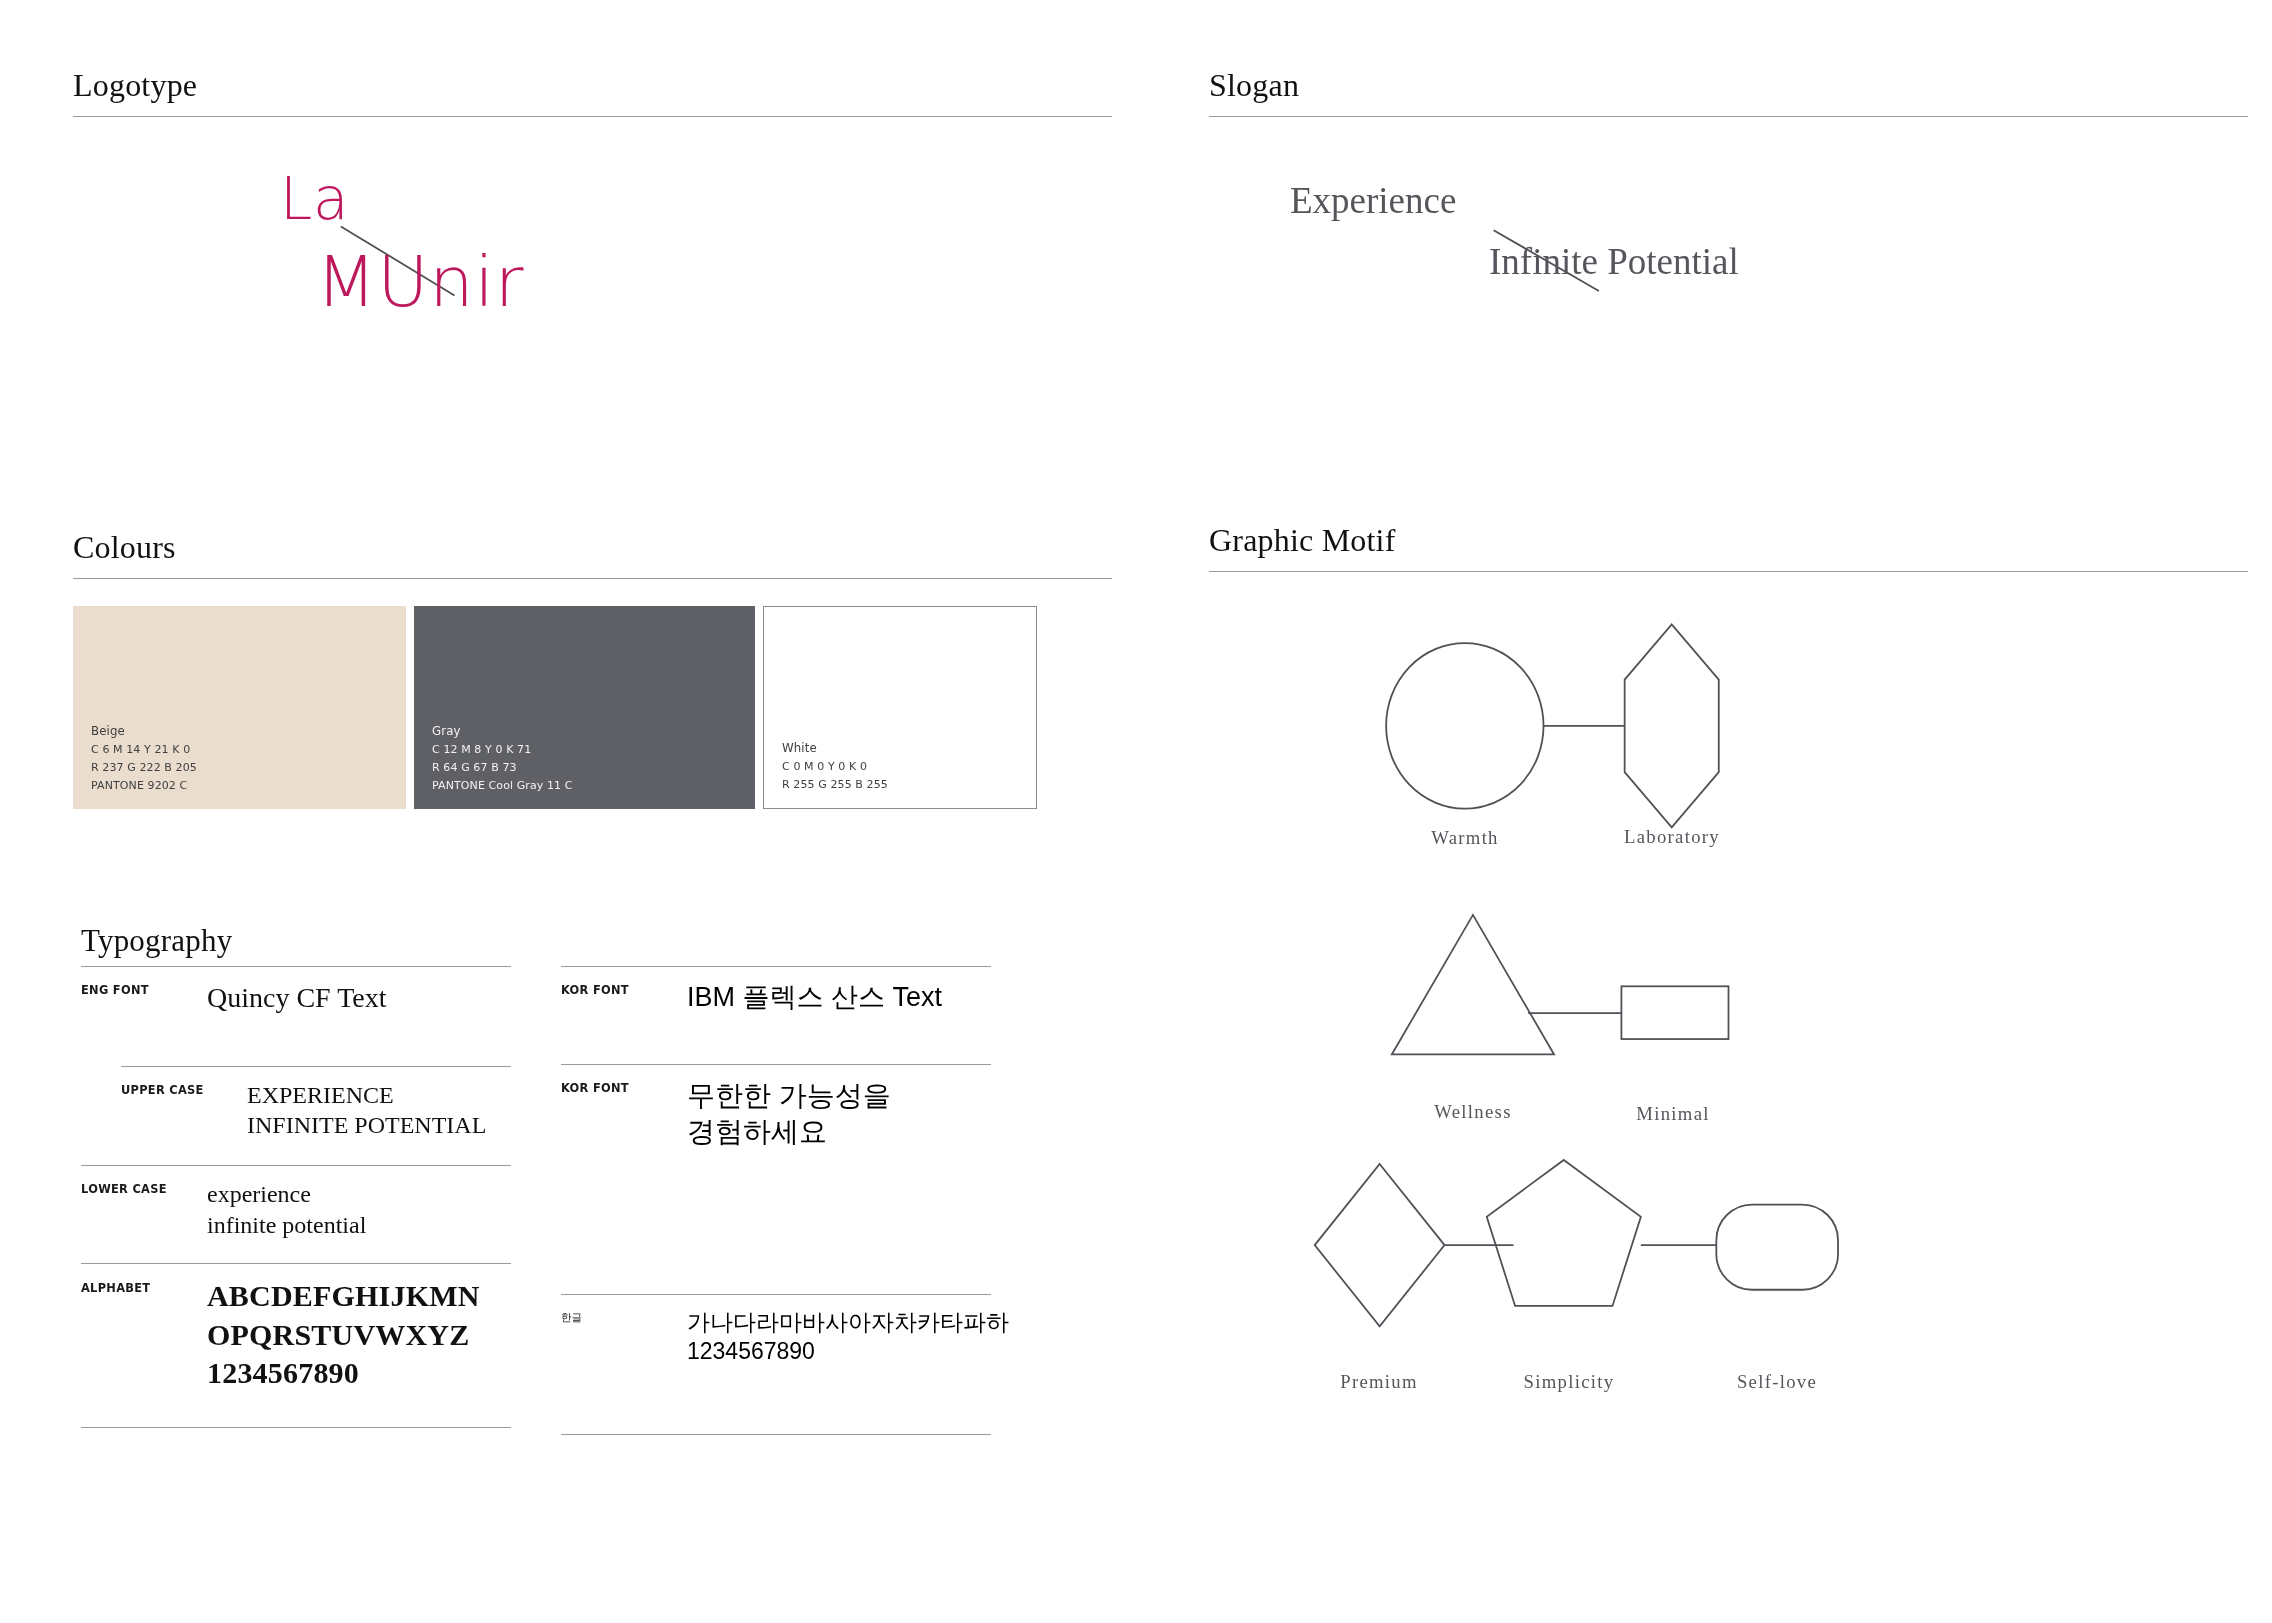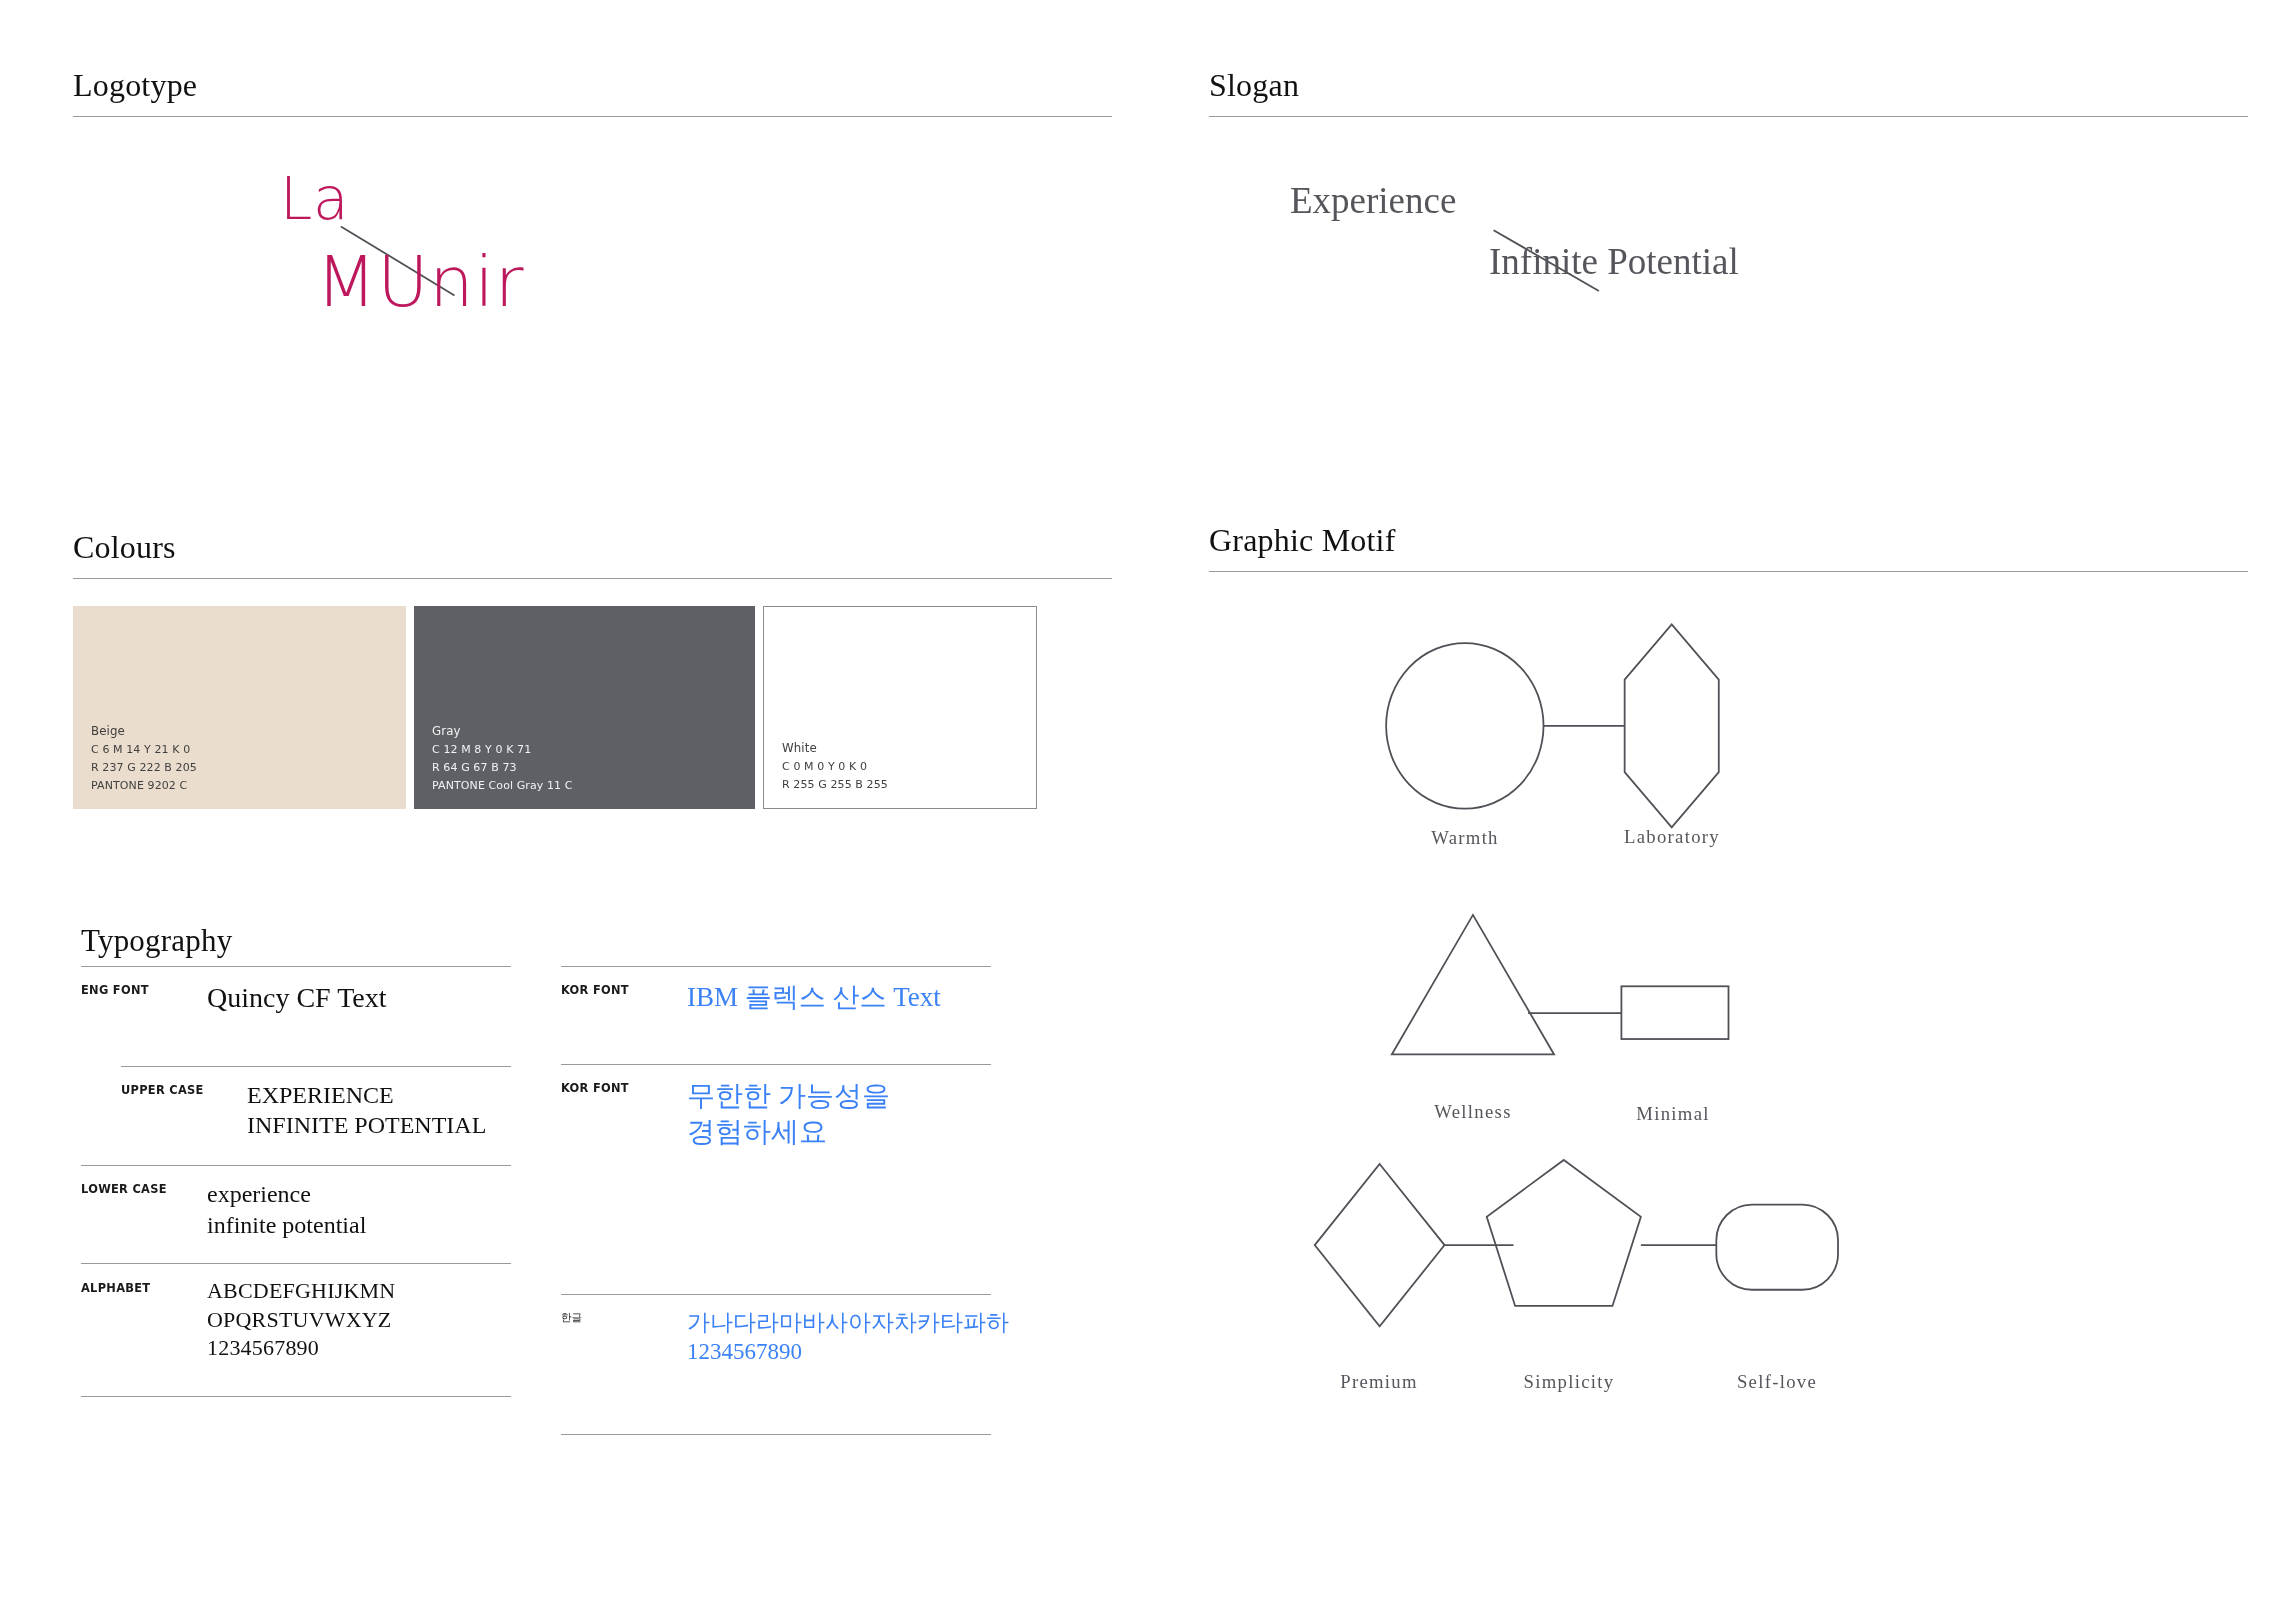--- a/index.html
+++ b/index.html
@@ -133,24 +133,24 @@
     white-space: nowrap;
   }
   .type-label.kr {
     font-weight: 500;
     font-size: 10.6px;
     letter-spacing: 0;
   }
   .type-sample { flex: 1; }
   .type-sample .ln { line-height: 1.28; white-space: nowrap; }
   .eng-serif { font-family: "Liberation Serif", serif; color: #111111; }
-  .kor-sans  { font-family: Liberation Serif, serif; font-weight: 400; color: #3b82f6; }
+  .kor-sans  { font-family: Liberation Sans, sans-serif; font-weight: 400; color: #000000; }
   .s-font  { font-size: 28px; }
   .s-case  { font-size: 24px; }
-  .s-alpha { font-size: 22px; letter-spacing: 0.2px; }
+  .s-alpha { font-size: 30px; letter-spacing: 0.2px; font-weight: bold; }
   .s-kfont { font-size: 27px; }
   .s-kcase { font-size: 28px; }
   .s-kalpha{ font-size: 23px; }
   .pad-a { padding-bottom: 50px; }
   .pad-b { padding-bottom: 24px; margin-left: 40px; }
   .pad-c { padding-bottom: 23px; }
   .pad-d { padding-bottom: 34px; }
 
   
   #motif { left: 1209px; top: 524px; width: 1039px; }

